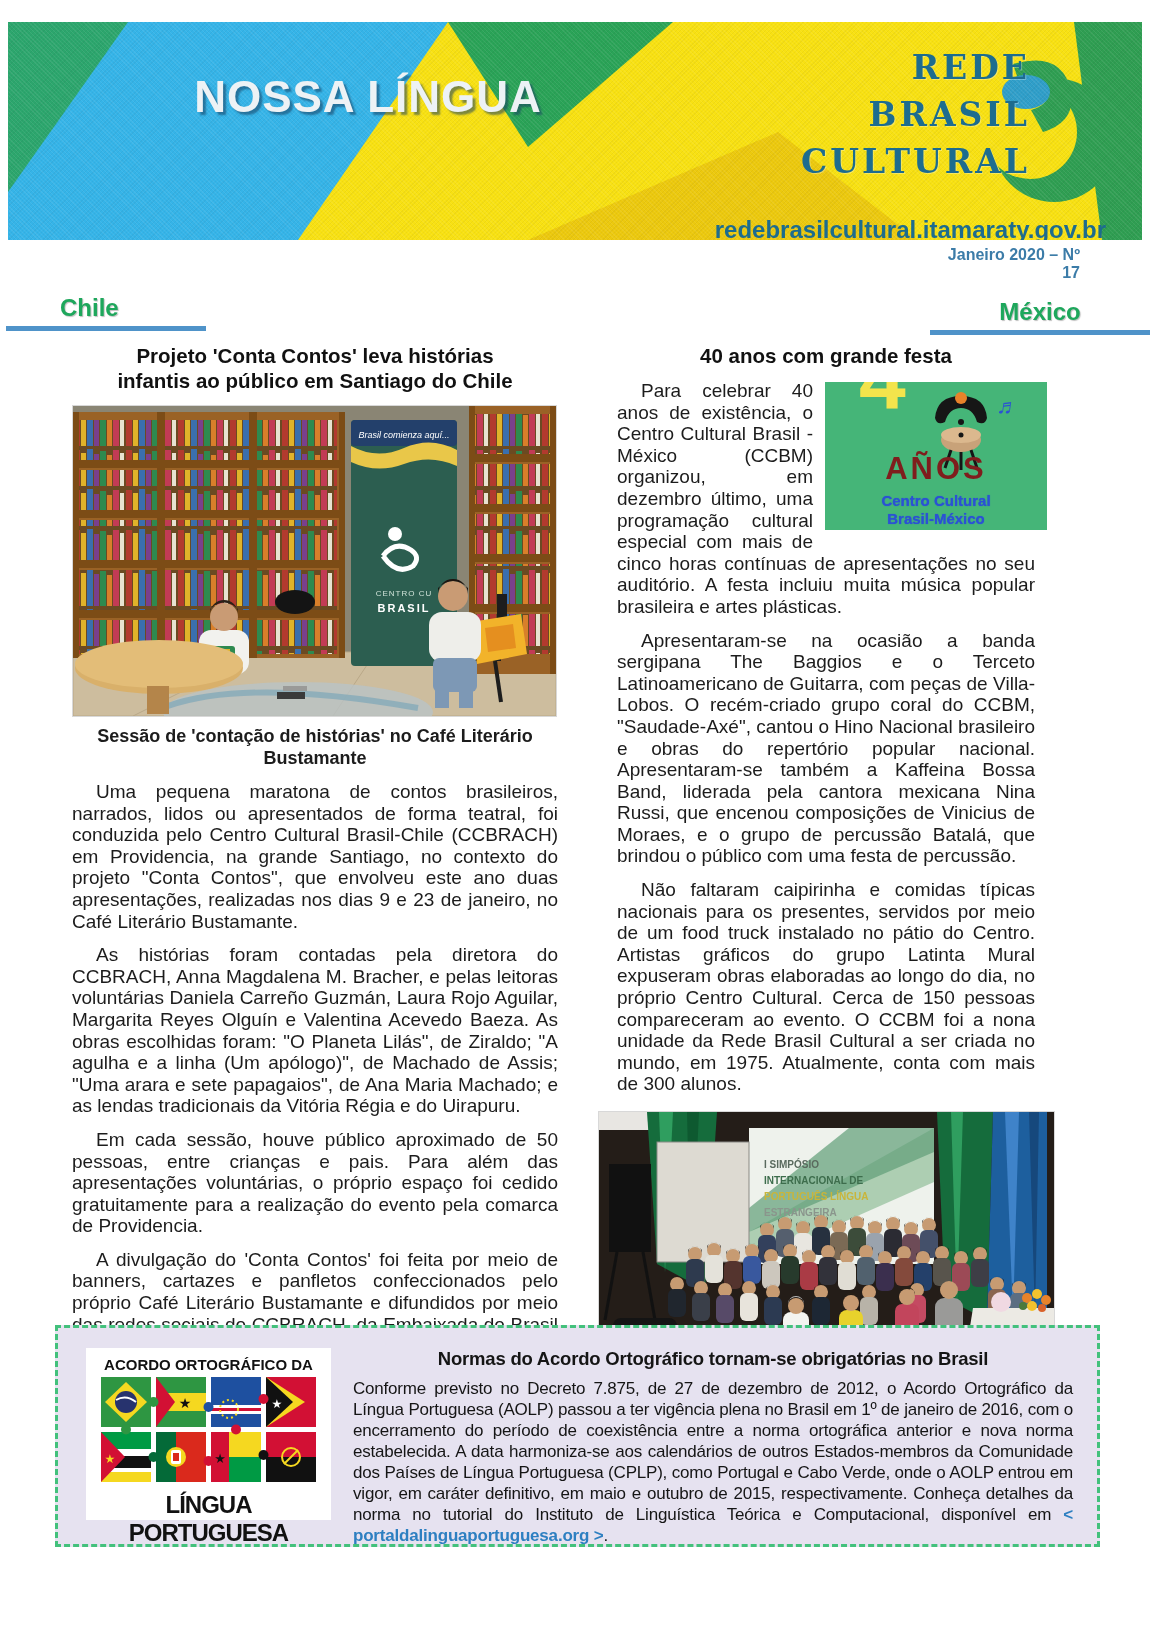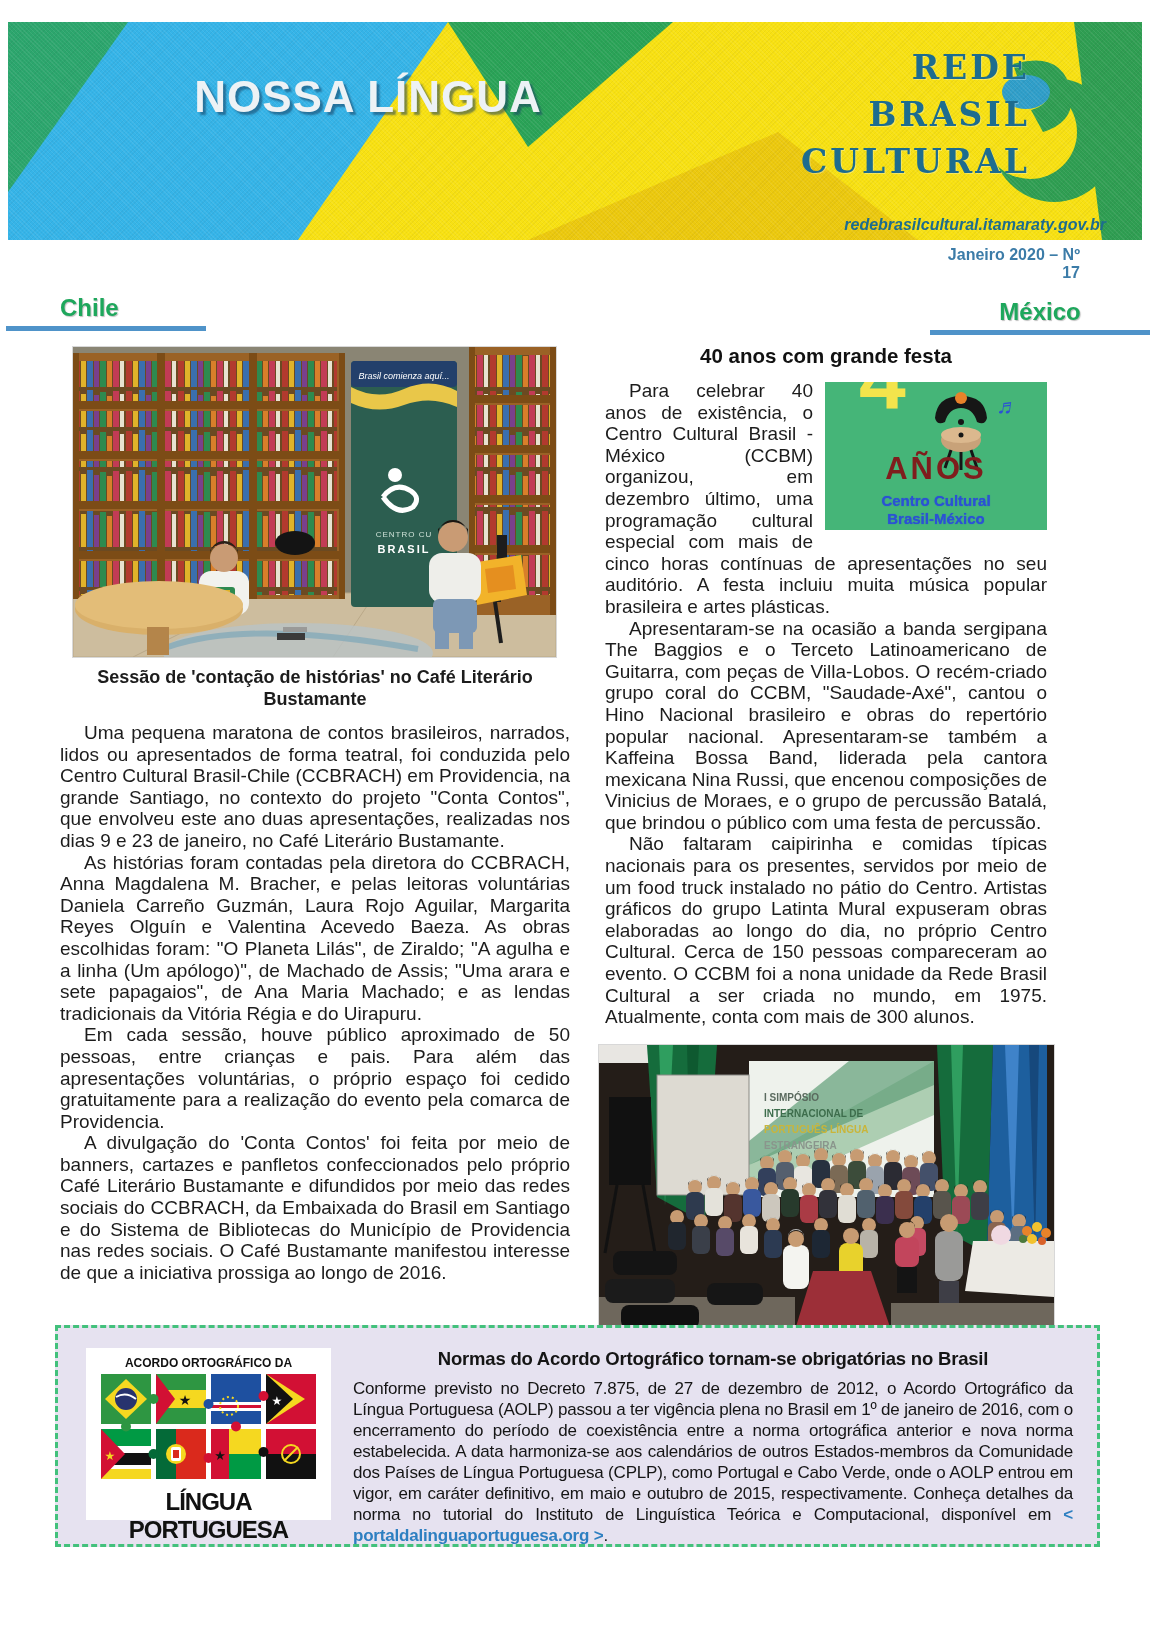--- a/index.html
+++ b/index.html
@@ -14,41 +14,41 @@
                 repeating-linear-gradient(-45deg,rgba(0,0,0,.04) 0 1px,transparent 1px 3px);}
   .mast-title{position:absolute;left:100px;top:50px;width:520px;text-align:center;
      font-size:44px;font-weight:700;letter-spacing:1px;color:#edf2f5;
      text-shadow:3px 3px 2px rgba(22,62,96,.55);white-space:nowrap;}
   .mast-sub{position:absolute;left:88px;top:124px;width:520px;text-align:center;
      font-weight:700;font-size:21px;line-height:27px;color:#135f8d;
      text-shadow:1px 1px 0 rgba(255,255,255,.25);}
   .mast-logo{position:absolute;top:22px;right:112px;text-align:right;
      font-family:"DejaVu Serif",serif;font-weight:700;font-size:33px;line-height:47px;
      letter-spacing:3px;color:#1d6c8e;text-shadow:1px 1px 0 rgba(255,255,255,.3);}
-  .mast-url{position:absolute;top:194px;right:36px;font-style:italic;font-weight:700;
-     font-size:16px;color:#1d6c8e;}
+  .mast-url{position:absolute;top:194px;right:36px;font-weight:700;
+     font-size:24px;color:#1d6c8e;}
 
   
   .issue-date{position:absolute;left:930px;top:246px;width:150px;text-align:right;
      font-weight:700;font-size:16px;color:#3c7ca8;}
   .region{position:absolute;font-size:24px;font-weight:700;color:#1ea75c;
      text-shadow:1px 1px 1px rgba(0,0,0,.25);}
   .region.chile{left:60px;top:294px;}
   .region.mexico{left:930px;top:298px;width:220px;text-align:center;}
   .rule{position:absolute;height:5px;background:#4f93c9;}
   .rule.chile{left:6px;top:326px;width:200px;}
   .rule.mexico{left:930px;top:330px;width:220px;}
 
   
   .col{position:absolute;font-size:19px;line-height:21.6px;text-align:justify;}
   .col-left{left:60px;top:343px;width:510px;}
   .col-right{left:605px;top:343px;width:442px;}
   .art-title{font-weight:700;font-size:20.5px;line-height:25px;text-align:center;
      color:#111;margin-bottom:12px;}
-  .col p{margin:0;text-indent:24px;}
+  .col p{margin:12px;text-indent:24px;}
   .photo{display:block;position:relative;border:1px solid #d8d8d8;}
   .photo-left{width:483px;height:310px;margin-left:12px;margin-top:3px;}
   .photo-right{width:455px;height:285px;margin-left:-7px;margin-top:16px;}
   .caption{font-weight:700;font-size:18px;text-align:center;text-indent:0 !important;
      margin-top:8px !important;margin-bottom:12px !important;line-height:22px;}
 
   
   .logo40{float:right;width:222px;height:148px;margin:2px 0 6px 12px;background:#45b578;
      position:relative;overflow:hidden;}
   .logo40 .n4{position:absolute;left:34px;top:-12px;font-size:84px;font-weight:700;
@@ -60,21 +60,21 @@
      text-shadow:0 0 1px #2b52d4;}
   .logo40 .note{position:absolute;right:28px;top:14px;font-size:22px;color:#2b52d4;
      transform:rotate(8deg);}
 
   
   .notice{position:absolute;left:55px;top:1325px;width:1045px;height:222px;
      box-sizing:border-box;border:3px dashed #43c17c;background:#e6e2f0;}
   .notice-inner{display:flex;gap:22px;padding:20px 24px 0 28px;}
   .badge{flex:0 0 245px;background:#fff;height:172px;text-align:center;padding-top:6px;
      box-sizing:border-box;}
-  .badge .b-top{font-weight:700;font-size:12px;letter-spacing:0;color:#111;margin:2px 0 4px;}
+  .badge .b-top{font-weight:700;font-size:15px;letter-spacing:0;color:#111;margin:2px 0 4px;}
   .badge .b-bottom{font-weight:700;font-size:24px;letter-spacing:-1px;color:#111;margin-top:4px;}
   .notice-body{flex:1;font-size:17px;line-height:21px;letter-spacing:-0.2px;
      text-align:justify;color:#151515;}
   .notice-title{font-weight:700;font-size:18.5px;text-align:center;margin-bottom:9px;
      letter-spacing:-0.2px;}
   .link{color:#2d7fc1;font-weight:700;}
 </style>
 </head>
 <body>
 
@@ -107,20 +107,24 @@
   </div>
 
   <div class="issue-date">Janeiro 2020 – Nº 17</div>
 
   <div class="region chile">Chile</div>
   <div class="rule chile"></div>
   <div class="region mexico">México</div>
   <div class="rule mexico"></div>
 
   <div class="col col-left">
+    <div class="art-title">
+      <div>Projeto 'Conta Contos' leva histórias</div>
+      <div>infantis ao público em Santiago do Chile</div>
+    </div>
 
     <svg class="photo photo-left" viewBox="0 0 483 310">
       <defs>
         <pattern id="bk" width="52" height="40" patternUnits="userSpaceOnUse">
           <rect width="52" height="40" fill="#6b4a22"></rect>
           <rect x="1" y="4" width="6" height="36" fill="#b23a2e"></rect>
           <rect x="8" y="7" width="5" height="33" fill="#e0b32a"></rect>
           <rect x="14" y="3" width="6" height="37" fill="#3a6fae"></rect>
           <rect x="21" y="8" width="5" height="32" fill="#7a3f8c"></rect>
           <rect x="27" y="5" width="6" height="35" fill="#2e8a4f"></rect>

